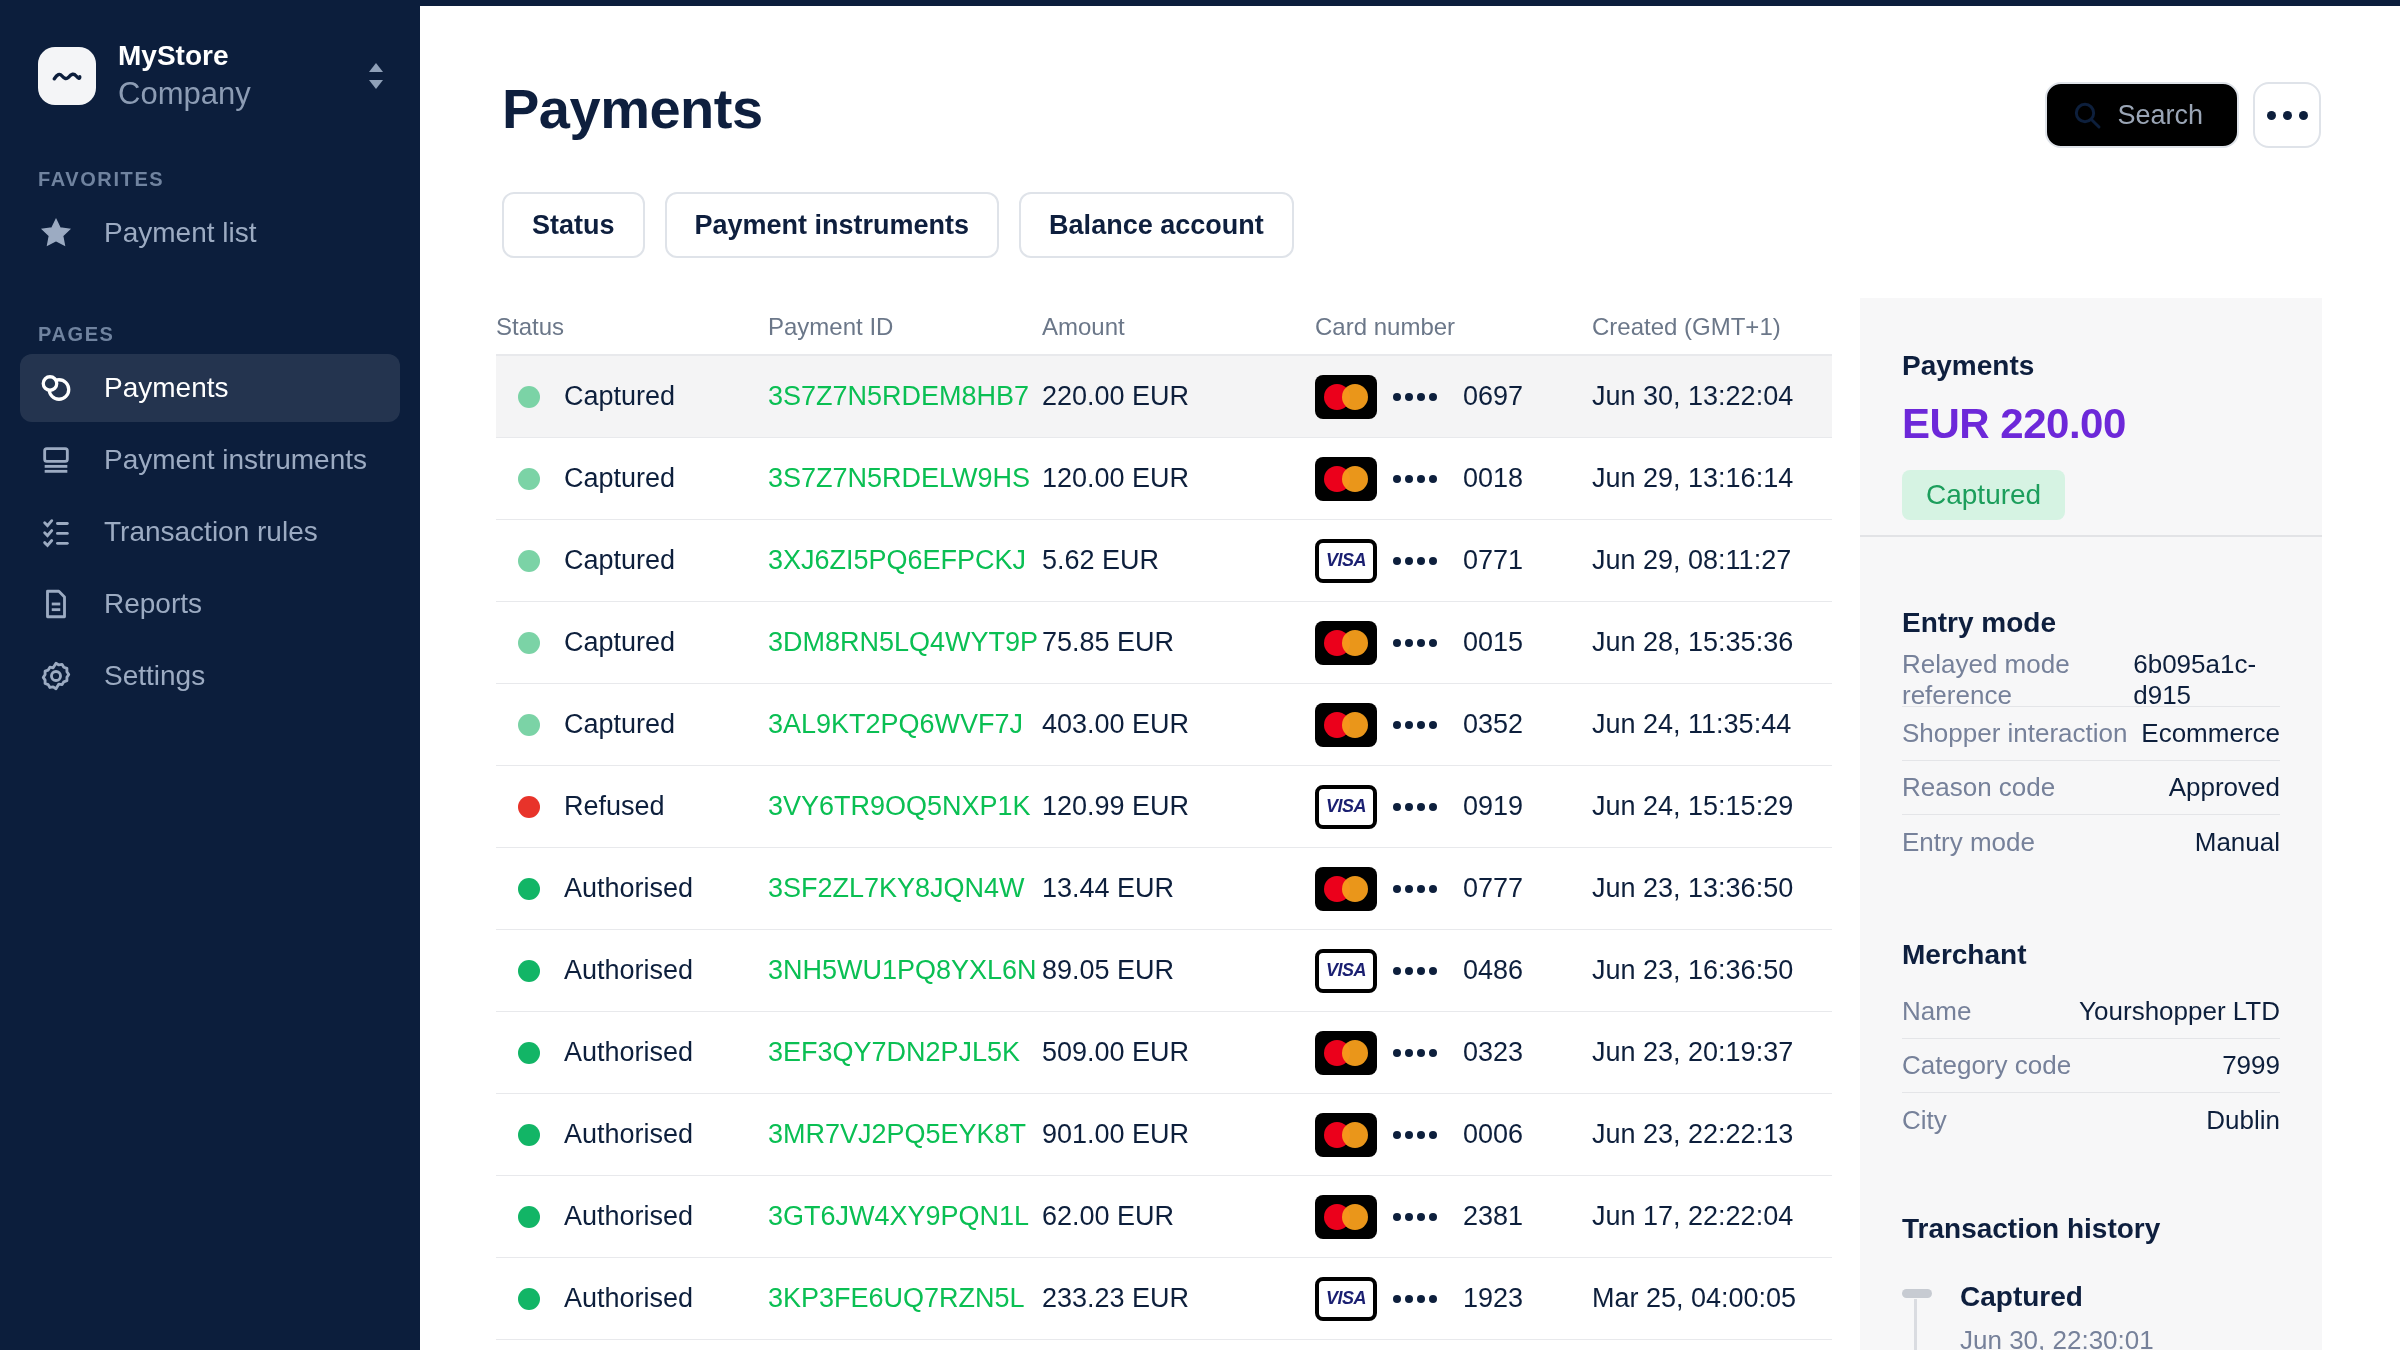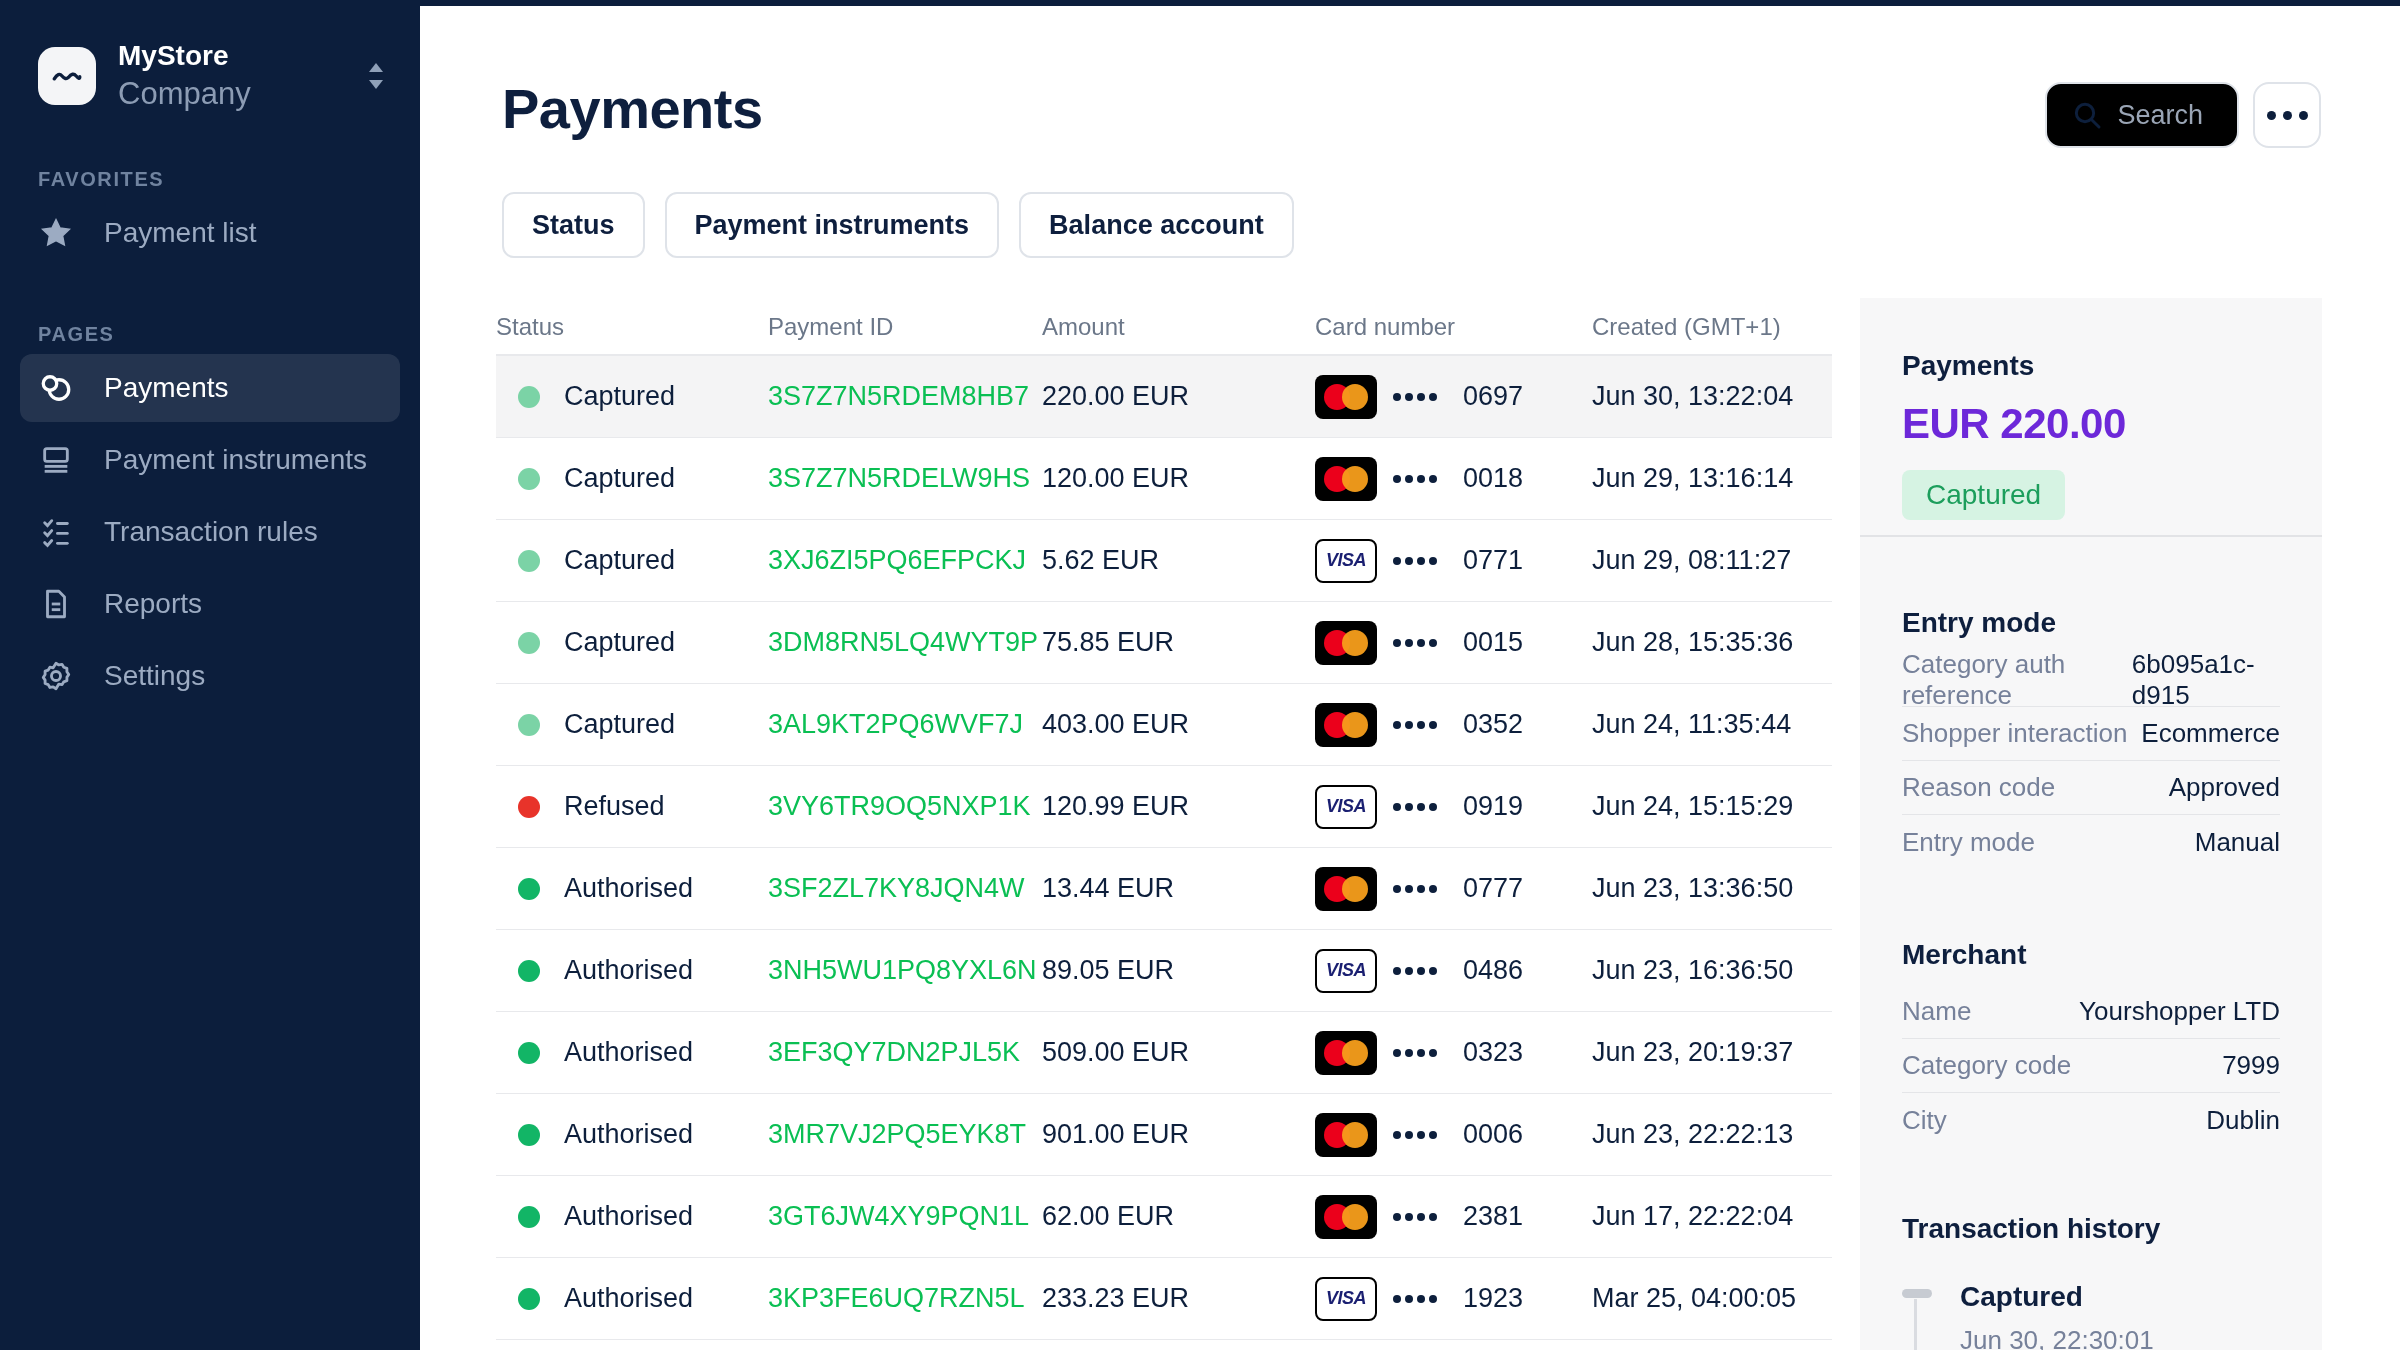--- a/index.html
+++ b/index.html
@@ -84,21 +84,21 @@
   .dot { width:22px; height:22px; border-radius:50%; flex:0 0 auto; }
   .dot.captured { background:#7bd3a6; }
   .dot.authorised { background:#12b566; }
   .dot.refused { background:#e8332a; }
   .pay-link { color:#0abf53; text-decoration:none; }
   .cell-card { display:flex; align-items:center; gap:16px; }
   .card-badge { width:62px; height:44px; border-radius:8px; position:relative; flex:0 0 auto; }
   .card-badge.mc { background:#000; }
   .card-badge.mc .c1 { position:absolute; left:9px; top:9px; width:26px; height:26px; border-radius:50%; background:#eb001b; }
   .card-badge.mc .c2 { position:absolute; right:9px; top:9px; width:26px; height:26px; border-radius:50%; background:#f79e1b; opacity:0.95; }
-  .card-badge.visa { background:#fff; border:2px solid #000000; display:flex; align-items:center; justify-content:center; }
+  .card-badge.visa { background:#fff; border:4px solid #000000; display:flex; align-items:center; justify-content:center; }
   .card-badge.visa b { font-style:italic; font-size:18px; letter-spacing:-0.5px; color:#1a1f71; }
   .mask-dots { display:inline-flex; gap:4px; margin-right:10px; }
   .mask-dots i { width:8px; height:8px; border-radius:50%; background:#0d1f3c; }
 
   
   .panel {
     position:absolute; left:1860px; top:298px; width:462px; bottom:0;
     background:#f7f7f8; z-index:6;
   }
   .panel-top { padding:52px 42px 0 42px; height:239px; border-bottom:2px solid #e2e3e6; }
@@ -518,21 +518,21 @@
 <section class="panel">
   <div class="panel-top">
     <div class="panel-title">Payments</div>
     <div class="panel-amount">EUR 220.00</div>
     <span class="panel-badge">Captured</span>
   </div>
   <div class="panel-body" id="panel-body">
       <div class="kv-heading">Entry mode</div>
       <div class="kv-rows">
         <div class="kv-row">
-          <span class="kv-label">Category auth reference</span>
+          <span class="kv-label">Relayed mode reference</span>
           <span class="kv-value">6b095a1c-d915</span>
         </div>
         <div class="kv-row">
           <span class="kv-label">Shopper interaction</span>
           <span class="kv-value">Ecommerce</span>
         </div>
         <div class="kv-row">
           <span class="kv-label">Reason code</span>
           <span class="kv-value">Approved</span>
         </div>

